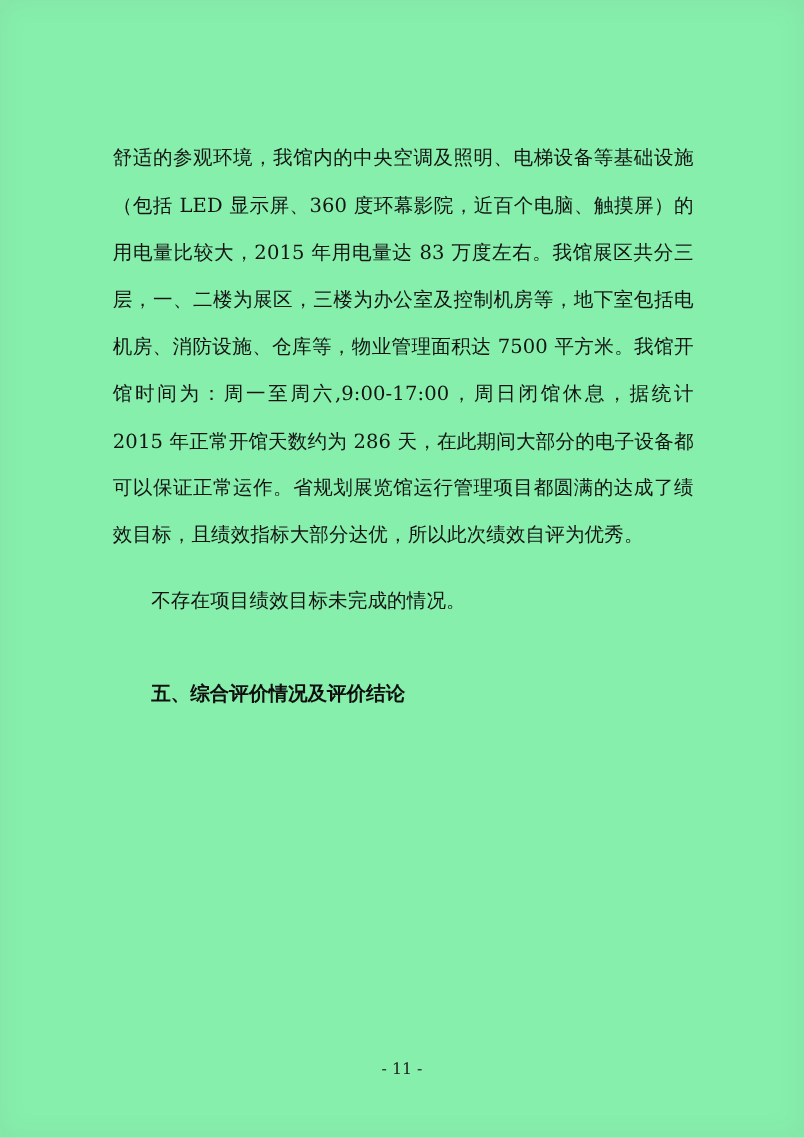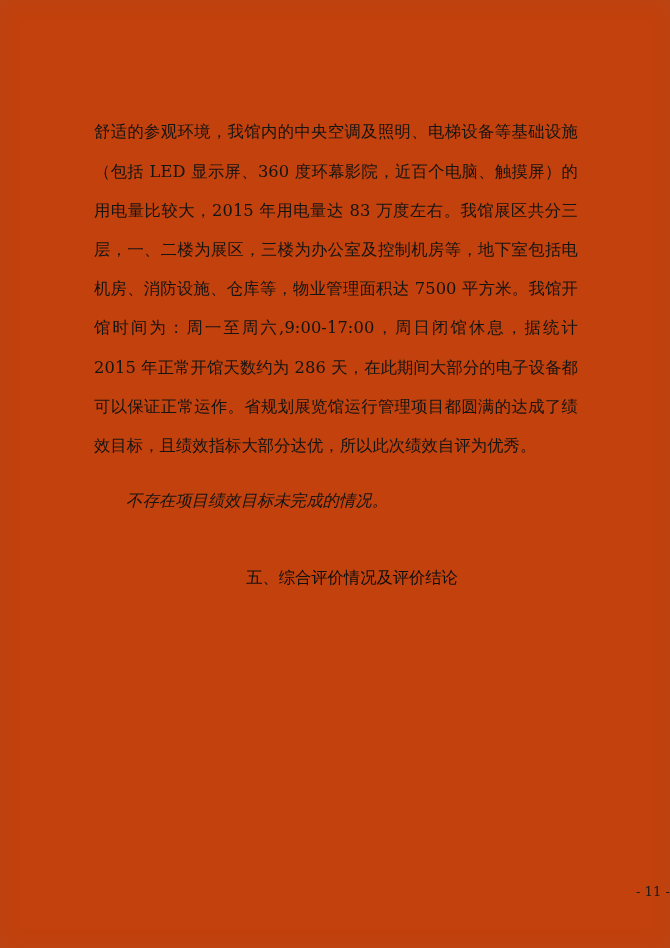--- a/index.html
+++ b/index.html
@@ -10,21 +10,21 @@
     width: 670px;
     height: 948px;
     background: #ffffff;
     font-family: "DejaVu Serif", "Liberation Serif", serif;
     overflow: hidden;
   }
   #page {
     position: relative;
     width: 670px;
     height: 948px;
-    background: #c2410c;
+    background: #86efac;
   }
   
   #page::before {
     content: "";
     position: absolute;
     top: 0; left: 0; right: 0; bottom: 0;
     box-shadow: inset 0 0 22px rgba(120,120,120,0.10);
     pointer-events: none;
   }
   .page-body {
@@ -36,46 +36,44 @@
   .para {
     font-size: 16.3px;
     line-height: 39.2px;
     color: #141414;
     text-align: justify;
     text-justify: inter-ideograph;
     letter-spacing: 0.1px;
   }
   .para.indent {
     text-indent: 32px;
-    font-style: italic;
   }
   .heading {
     font-size: 16.3px;
     line-height: 39.2px;
     color: #0f0f0f;
-    font-weight: normal;
+    font-weight: bold;
     text-indent: 32px;
     margin-top: 37px;
-    text-align: center;
   }
   .sub-heading {
     font-size: 16.3px;
     line-height: 39.2px;
     color: #141414;
     text-indent: 32px;
   }
   .tight {
     margin-top: 0;
   }
   .footer {
     position: absolute;
     left: 0;
     right: 0;
     top: 884px;
-    text-align: right;
+    text-align: center;
     font-size: 13.2px;
     color: #1a1a1a;
     font-family: "DejaVu Serif", "Liberation Serif", serif;
   }
 </style>
 </head>
 <body>
 
 <div id="page">
   <div class="page-body">

